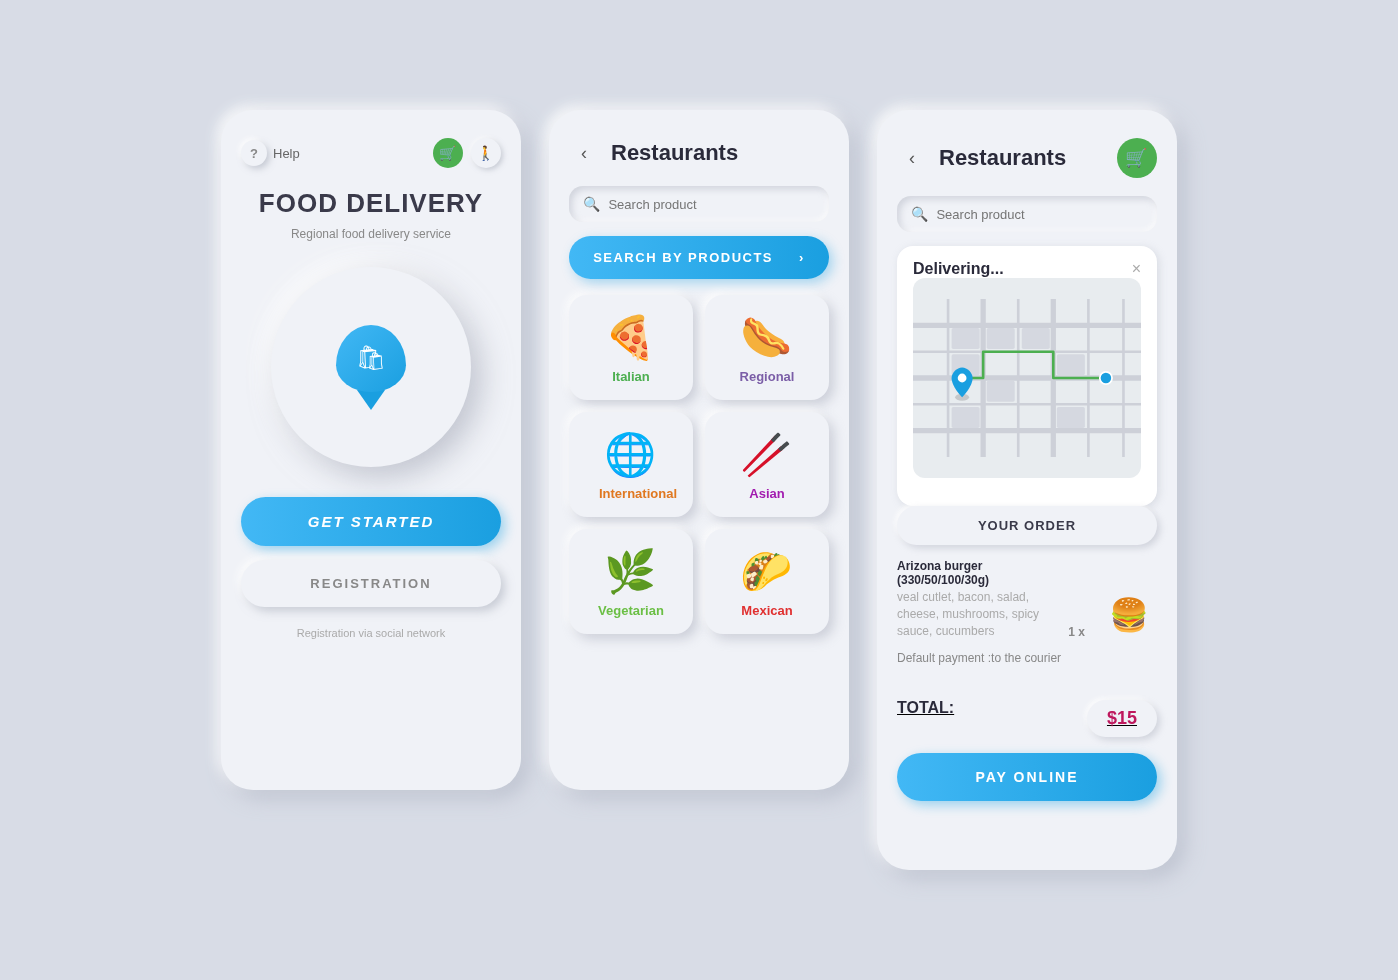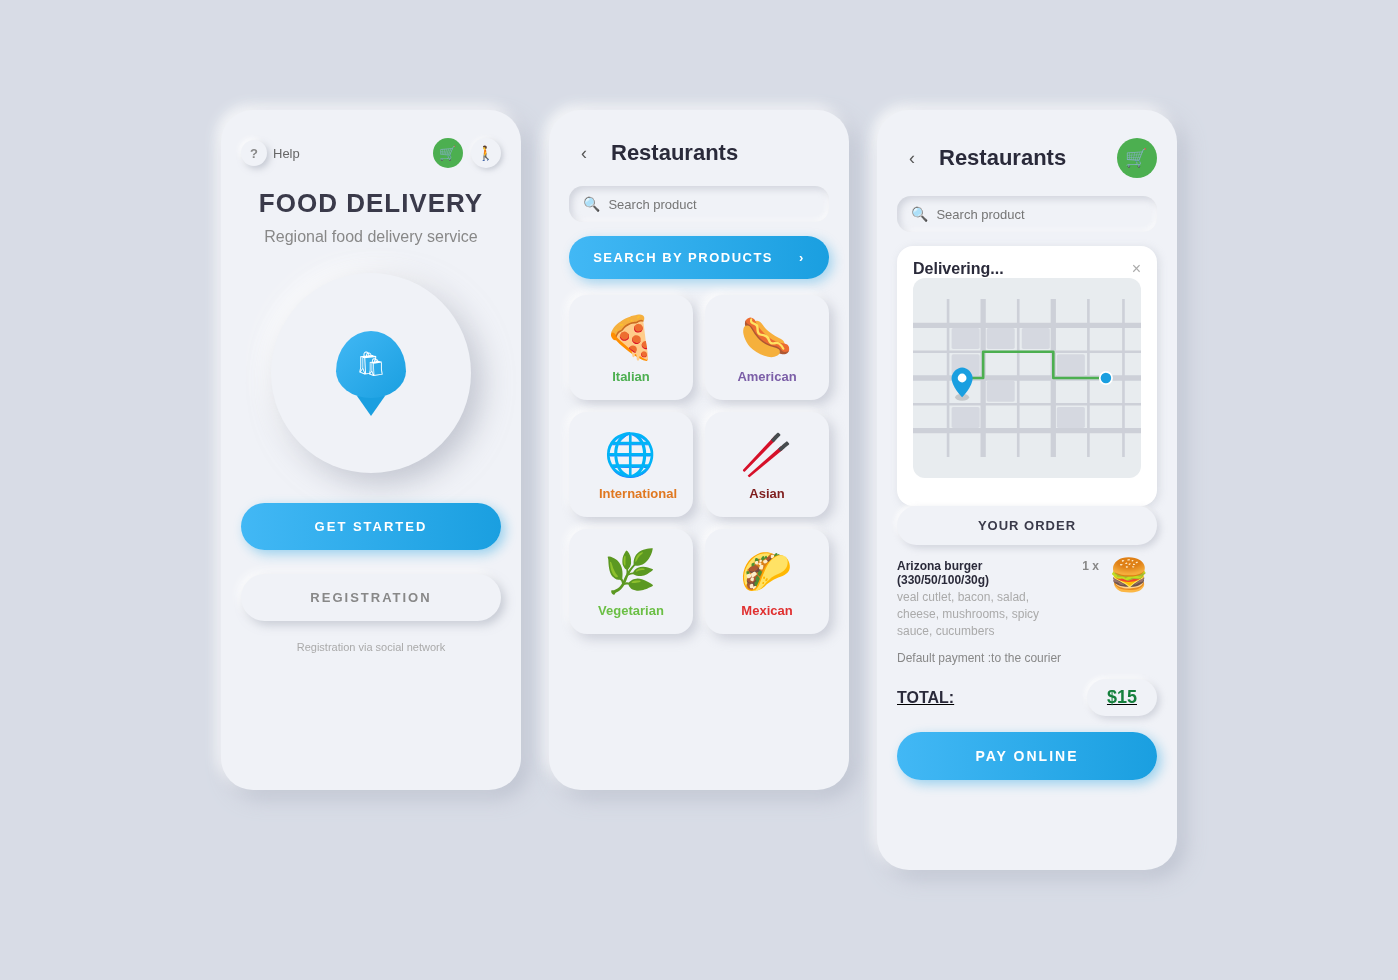--- a/index.html
+++ b/index.html
@@ -73,21 +73,21 @@
     }
     .title-section {
       text-align: center;
       margin-bottom: 24px;
     }
     .main-title {
       font-size: 26px; font-weight: 800; color: #3a3a4a; letter-spacing: 1px;
       line-height: 1.2;
     }
     .sub-title {
-      font-size: 16px; color: #888; margin-top: 6px; line-height: 1.5;
+      font-size: 12px; color: #888; margin-top: 6px; line-height: 1.5;
     }
     .circle-container {
       display: flex; justify-content: center; margin-bottom: 30px;
     }
     .big-circle {
       width: 200px; height: 200px;
       border-radius: 50%;
       background: #f0f2f7;
       box-shadow: 10px 10px 30px rgba(160,165,180,0.6), -8px -8px 24px rgba(255,255,255,0.95);
       display: flex; align-items: center; justify-content: center;
@@ -113,24 +113,25 @@
     }
     .pin-bag {
       font-size: 24px; color: white;
     }
     .btn-primary {
       width: 100%;
       padding: 16px;
       border-radius: 30px;
       background: linear-gradient(90deg, #42b8f5, #1a9fe0);
       color: white;
-      font-size: 13px; font-weight: 700; letter-spacing: 2px;
+      font-size: 15px; font-weight: 700; letter-spacing: 2px;
       border: none; cursor: pointer;
       box-shadow: 4px 4px 12px rgba(26,159,224,0.4);
-      margin-bottom: 24px;
+      margin-bottom: 14px;
+      font-style: italic;
     }
     .btn-secondary {
       width: 100%;
       padding: 16px;
       border-radius: 30px;
       background: #f0f2f7;
       color: #888;
       font-size: 13px; font-weight: 700; letter-spacing: 2px;
       border: none; cursor: pointer;
       box-shadow: 4px 4px 10px rgba(160,165,180,0.5), -3px -3px 8px rgba(255,255,255,0.9);
@@ -195,21 +196,21 @@
       display: flex; flex-direction: column; align-items: center;
       box-shadow: 5px 5px 12px rgba(160,165,180,0.45), -3px -3px 8px rgba(255,255,255,0.9);
       cursor: pointer;
       gap: 10px;
     }
     .category-icon { font-size: 42px; line-height: 1; }
     .category-label { font-size: 13px; font-weight: 600; }
     .italian-color { color: #4caf50; }
     .american-color { color: #7b5ea7; }
     .international-color { color: #e07820; padding-left: 14px; }
-    .asian-color { color: #7f1d1d; }
+    .asian-color { color: #a21caf; }
     .vegetarian-color { color: #6bbf45; }
     .mexican-color { color: #e03030; }
 
     
     .screen3 { min-height: 760px; }
     .screen3-header {
       display: flex;
       align-items: center;
       justify-content: space-between;
       margin-bottom: 18px;
@@ -254,21 +255,21 @@
     .your-order-bar {
       background: #f0f2f7;
       border-radius: 25px;
       padding: 12px 20px;
       text-align: center;
       font-size: 13px; font-weight: 700; letter-spacing: 1px; color: #3a3a4a;
       box-shadow: 3px 3px 7px rgba(160,165,180,0.4), -2px -2px 5px rgba(255,255,255,0.9);
       margin-bottom: 14px;
     }
     .order-item {
-      display: flex; align-items: flex-start; gap: 10px;
+      display: flex; align-items: flex-end; gap: 24px;
       margin-bottom: 12px;
     }
     .order-item-info { flex: 1; }
     .order-item-name { font-size: 12px; font-weight: 700; color: #2a2a3a; }
     .order-item-desc { font-size: 12px; color: #aaa; line-height: 1.4; margin-top: 2px; }
     .order-qty { font-size: 12px; color: #888; font-weight: 600; }
     .order-item-img {
       width: 48px; height: 40px;
       font-size: 32px; line-height: 1;
     }
@@ -278,22 +279,23 @@
     .total-row {
       display: flex; align-items: center; justify-content: space-between;
       margin-bottom: 16px;
       text-decoration: underline;
     }
     .total-label { font-size: 16px; font-weight: 700; color: #2a2a3a; }
     .total-amount {
       background: #f0f2f7;
       border-radius: 20px;
       padding: 8px 20px;
-      font-size: 18px; font-weight: 800; color: #15803d;
+      font-size: 18px; font-weight: 800; color: #be185d;
       box-shadow: 3px 3px 7px rgba(160,165,180,0.4), -2px -2px 5px rgba(255,255,255,0.9);
+      margin-top: 21px;
     }
     .pay-online-btn {
       width: 100%;
       padding: 16px;
       border-radius: 30px;
       background: linear-gradient(90deg, #42b8f5, #1a9fe0);
       color: white;
       font-size: 14px; font-weight: 700; letter-spacing: 2px;
       border: none; cursor: pointer;
       box-shadow: 4px 4px 12px rgba(26,159,224,0.4);
@@ -357,21 +359,21 @@
       <span>›</span>
     </button>
 
     <div class="category-grid">
       <div class="category-card">
         <span class="category-icon">🍕</span>
         <span class="category-label italian-color">Italian</span>
       </div>
       <div class="category-card">
         <span class="category-icon">🌭</span>
-        <span class="category-label american-color">American</span>
+        <span class="category-label american-color">Regional</span>
       </div>
       <div class="category-card">
         <span class="category-icon">🌐</span>
         <span class="category-label international-color">International</span>
       </div>
       <div class="category-card">
         <span class="category-icon">🥢</span>
         <span class="category-label asian-color">Asian</span>
       </div>
       <div class="category-card">

